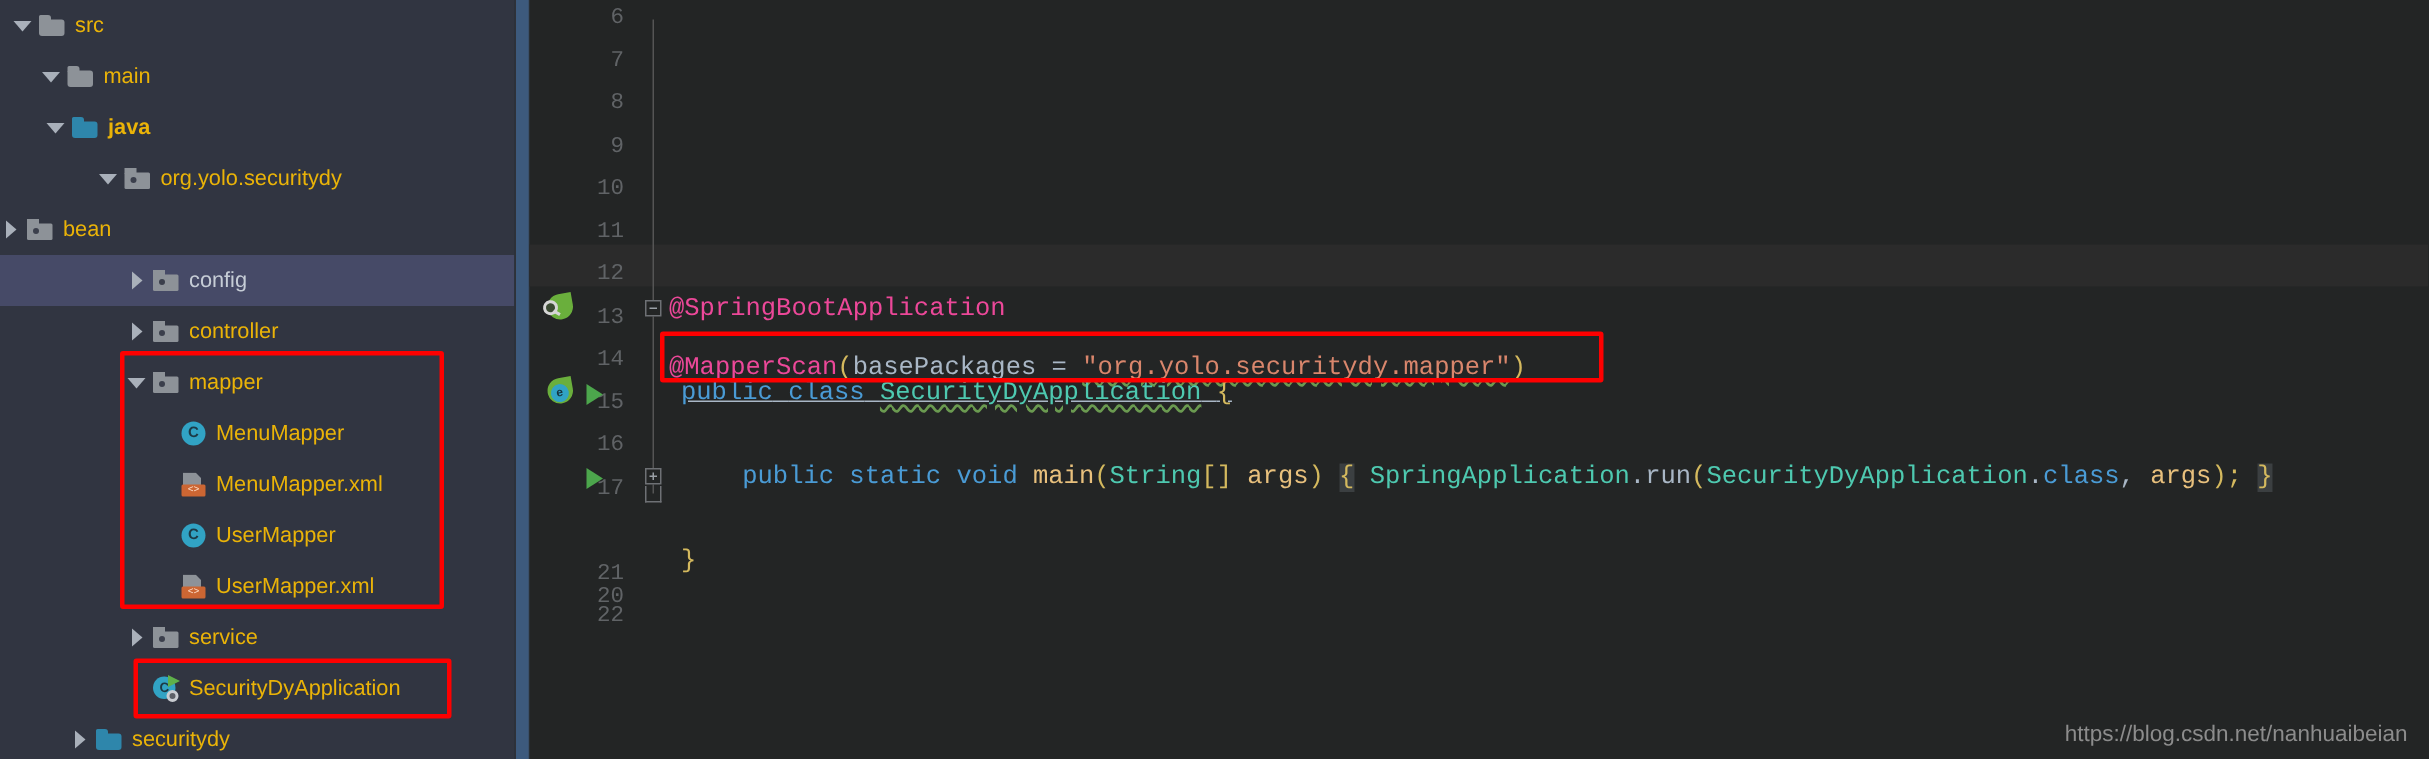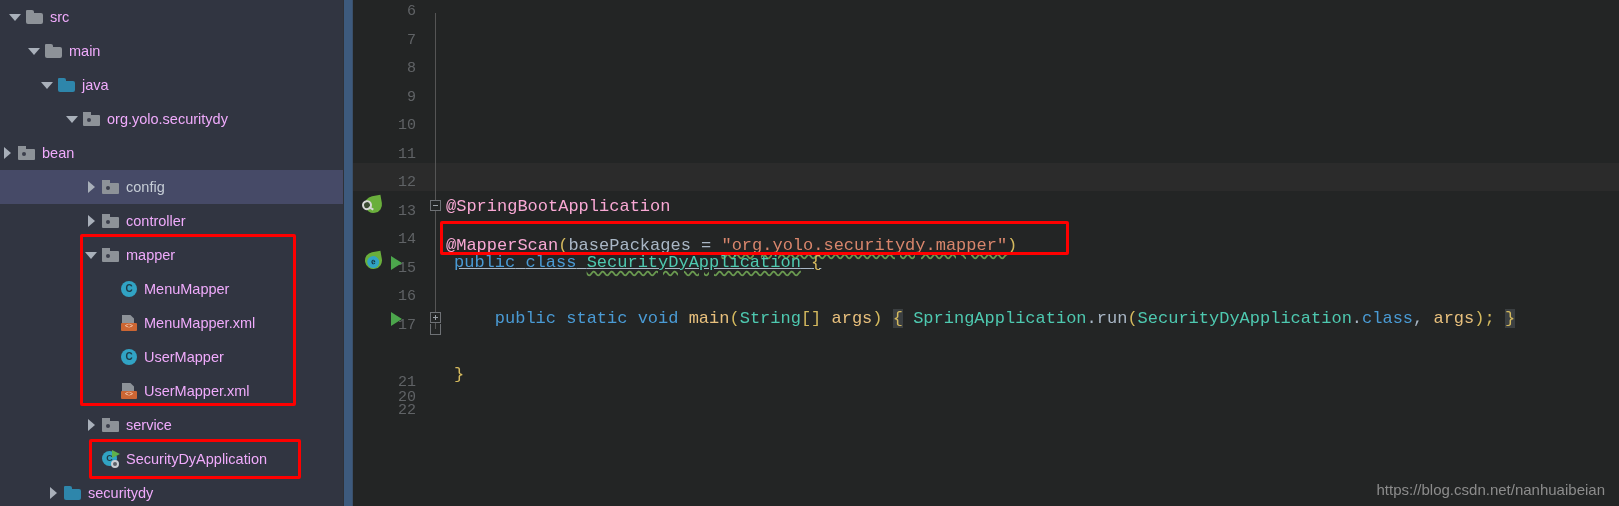--- a/index.html
+++ b/index.html
@@ -71,21 +71,21 @@
   .ico-springclass .cc{position:absolute;left:0;top:0;width:15px;height:15px;border-radius:50%;background:#31a3c4;color:#1d3a46;font-size:9px;font-weight:bold;line-height:15px;text-align:center;}
   .ico-springclass .badge{position:absolute;right:-1px;top:-1px;width:0;height:0;border-left:8px solid #5fb04a;border-top:4px solid transparent;border-bottom:4px solid transparent;}
   .ico-springclass .ring{position:absolute;right:0px;bottom:0px;width:8px;height:8px;border-radius:50%;border:2px solid #c9ccd1;background:#5d6067;box-sizing:border-box;}
   
   .ico-xml{width:16px;height:16px;}
   .ico-xml .pg{position:absolute;left:1px;top:0;width:12px;height:12px;background:#8d9298;
      clip-path:polygon(0 0,70% 0,100% 30%,100% 100%,0 100%);}
   .ico-xml .tag{position:absolute;left:0;bottom:0;width:16px;height:8px;background:#cc6633;border-radius:1px;
      color:#ffe2cf;font-size:6.5px;line-height:8px;text-align:center;font-family:"Liberation Mono",monospace;}
 
-  .tree-label{color:#f0abfc;}
+  .tree-label{color:#eab308;}
   .tree-row.selected .tree-label{color:#c6cdd6;}
 
   
   .annot{position:absolute;border:3px solid #fe0000;border-radius:2px;pointer-events:none;}
 
   
   #editor-panel{
     position:relative;
     flex:1 1 auto;height:506px;
     background:#232525;
@@ -109,21 +109,21 @@
   .row-hl{position:absolute;left:10px;right:0;height:28px;background:#2b2b2b;}
 
   .code-line{
     position:absolute;left:103px;
     font-family:"Liberation Mono", monospace;
     font-size:17px;line-height:28.5px;height:28.5px;
     white-space:pre;
     color:#a9b7c6;
   }
   .kw{color:#4a9bd5;}
-  .ann{color:#f9a8d4;}
+  .ann{color:#ec4899;}
   .str{color:#d9866c;}
   .ident{color:#a9b7c6;}
   .cls{color:#4ec9b0;}
   .meth{color:#e8c07d;}
   .paren{color:#d4b95e;}
   .fld{color:#4a9bd5;}
   .wav{text-decoration:underline;text-decoration-style:wavy;text-decoration-color:#6a9a50;text-underline-offset:3px;}
   .brace-hl{background:#3b3f41;}
 
   
@@ -161,21 +161,21 @@
           <span class="tree-label">src</span>
         </li>
         <li class="tree-row" style="padding-left: 27px;">
           <span class="arrow down"></span>
           <span class="icn ico-folder">
             <span class="ft"></span>
             <span class="fb"></span>
           </span>
           <span class="tree-label">main</span>
         </li>
-        <li class="tree-row" style="padding-left: 40px;">
+        <li class="tree-row" style="padding-left: 30px; font-weight: bold;">
           <span class="arrow down"></span>
           <span class="icn ico-folder ico-folder-blue">
             <span class="ft"></span>
             <span class="fb"></span>
           </span>
           <span class="tree-label">java</span>
         </li>
         <li class="tree-row" style="padding-left: 65px;">
           <span class="arrow down"></span>
           <span class="icn ico-package">

